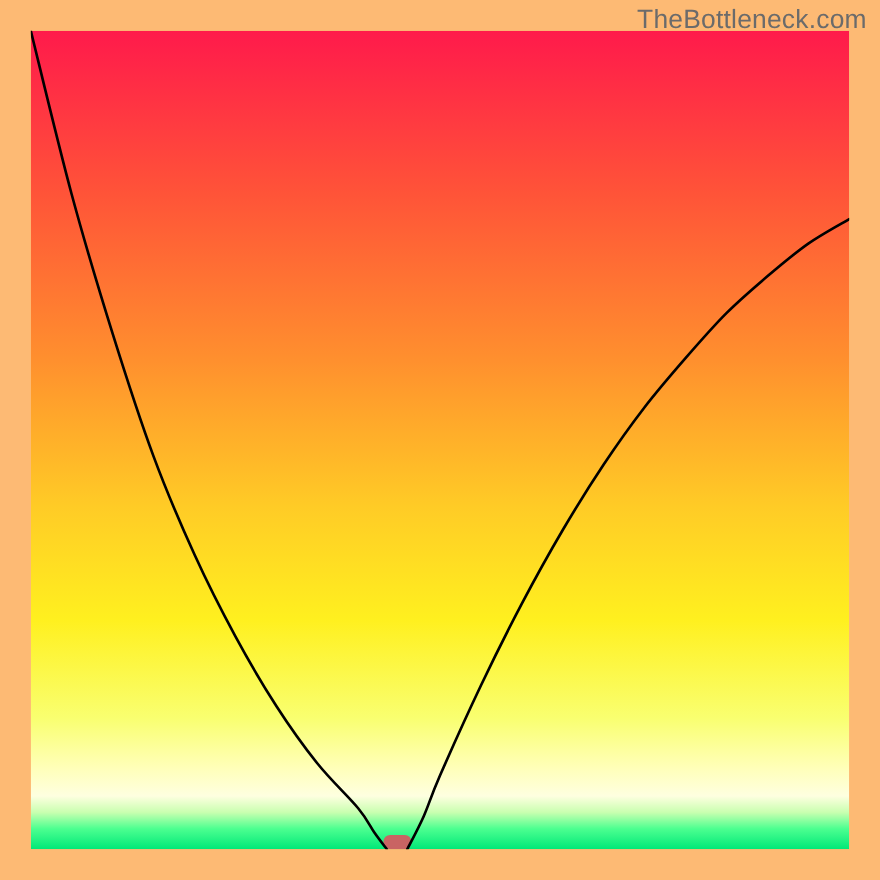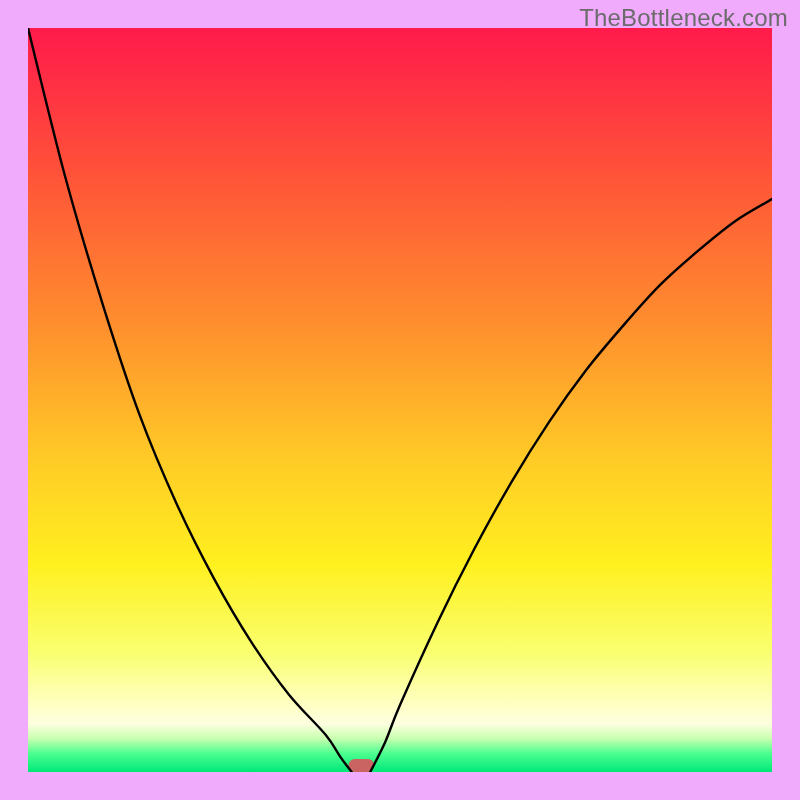--- a/index.html
+++ b/index.html
@@ -7,21 +7,21 @@
     padding: 0;
     width: 800px;
     height: 800px;
     background: #000;
     overflow: hidden;
     font-family: Arial, Helvetica, sans-serif;
   }
   .frame {
     position: absolute;
     inset: 0;
-    background: #f0abfc;
+    background: #fdba74;
   }
   .plot {
     position: absolute;
     left: 28px;
     top: 28px;
     width: 744px;
     height: 744px;
   }
   .watermark {
     position: absolute;

